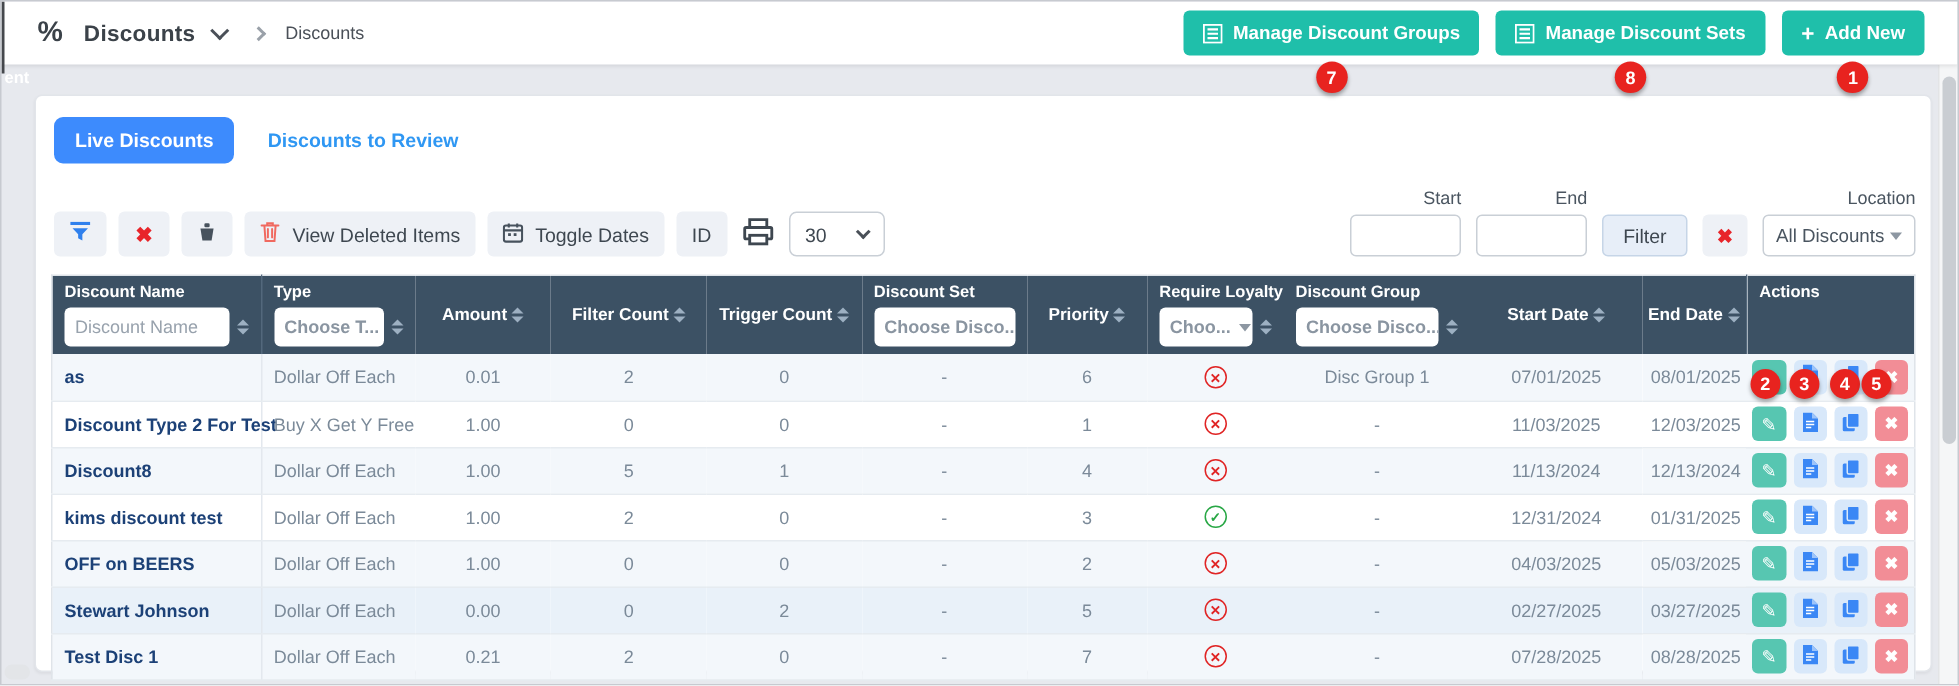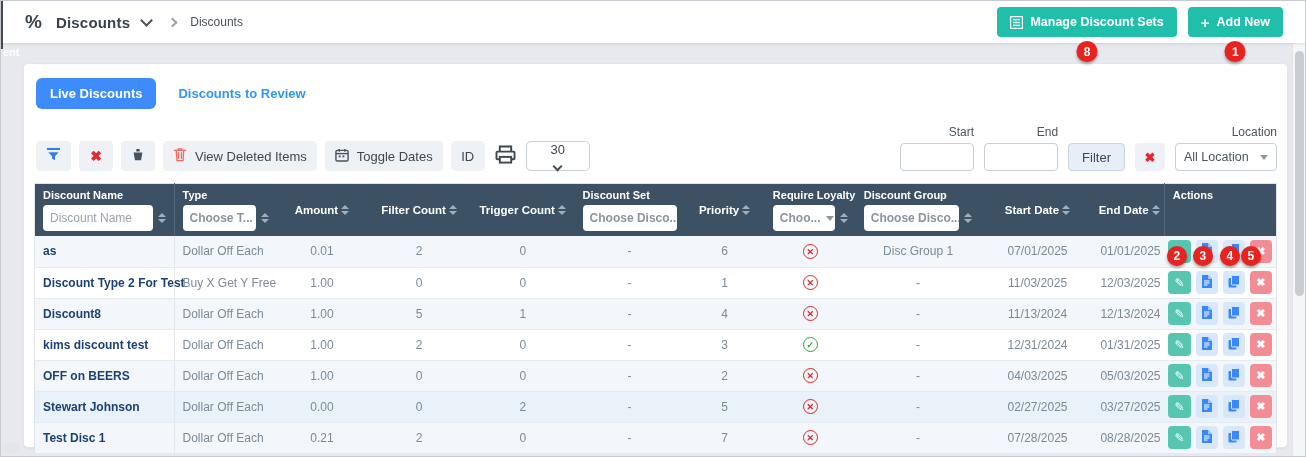--- a/index.html
+++ b/index.html
@@ -42,21 +42,21 @@
   .tab-link { color:#2f97f3; font-size:13px; font-weight:bold; text-decoration:none; cursor:pointer; }
 
   .controls { display:flex; justify-content:space-between; align-items:flex-end; margin-top:16px; }
   .tools { display:flex; align-items:center; gap:8px; margin-left:2px; }
   .gbtn { height:30px; min-width:34px; background:#eef1f6; border:none; border-radius:4px; display:flex;
           align-items:center; justify-content:center; gap:8px; padding:0 10px; font-family:inherit;
           font-size:13px; color:#3e4750; cursor:pointer; }
   .gbtn .x-red { color:#e8252a; font-size:14px; font-weight:bold; }
   .bare-btn { background:none; border:none; cursor:pointer; display:flex; align-items:center; padding:0 2px; }
   .psize { height:30px; width:64px; border:1px solid #c9cfd6; border-radius:5px; background:#fff; display:flex;
-           align-items:center; justify-content:space-between; padding:0 10px; font-size:13px; color:#3e4750; cursor:pointer;flex-direction:column; }
+           align-items:center; justify-content:space-between; padding:0 10px; font-size:13px; color:#3e4750; cursor:pointer; }
   .chev-sm { width:7px; height:7px; border-right:2px solid #4a5058; border-bottom:2px solid #4a5058; transform:rotate(45deg); margin-top:-3px; }
 
   .filters { display:flex; align-items:flex-end; gap:10px; }
   .fcol { display:flex; flex-direction:column; align-items:flex-end; gap:4px; }
   .flabel { font-size:12px; color:#4a5560; }
   .date-input { width:74px; height:28px; border:1px solid #c9cfd6; border-radius:4px; font-family:inherit; font-size:12px; padding:0 6px; }
   .filter-btn { height:28px; background:#e7eef8; border:1px solid #c6d5e7; border-radius:4px; font-family:inherit;
                 font-size:13px; color:#3e4750; padding:0 13px; cursor:pointer; }
   .clear-btn { height:28px; width:30px; background:#eef1f6; border:none; border-radius:4px; color:#e8252a;
                font-size:13px; font-weight:bold; cursor:pointer; }
@@ -134,20 +134,34 @@
       <div class="tb-wrap">
         <button class="tbtn teal">
           <span class="list-ic">
               <svg width="13" height="13" viewBox="0 0 13 13">
                 <rect x="0.5" y="0.5" width="12" height="12" fill="none" stroke="#fff" stroke-width="1.4"></rect>
                 <line x1="3" y1="3.6" x2="10" y2="3.6" stroke="#fff" stroke-width="1.4"></line>
                 <line x1="3" y1="6.5" x2="10" y2="6.5" stroke="#fff" stroke-width="1.4"></line>
                 <line x1="3" y1="9.4" x2="10" y2="9.4" stroke="#fff" stroke-width="1.4"></line>
               </svg>
             </span>
+          <span>Manage Discount Groups</span>
+        </button>
+        <span class="badge">7</span>
+      </div>
+      <div class="tb-wrap">
+        <button class="tbtn teal">
+          <span class="list-ic">
+              <svg width="13" height="13" viewBox="0 0 13 13">
+                <rect x="0.5" y="0.5" width="12" height="12" fill="none" stroke="#fff" stroke-width="1.4"></rect>
+                <line x1="3" y1="3.6" x2="10" y2="3.6" stroke="#fff" stroke-width="1.4"></line>
+                <line x1="3" y1="6.5" x2="10" y2="6.5" stroke="#fff" stroke-width="1.4"></line>
+                <line x1="3" y1="9.4" x2="10" y2="9.4" stroke="#fff" stroke-width="1.4"></line>
+              </svg>
+            </span>
           <span>Manage Discount Sets</span>
         </button>
         <span class="badge">8</span>
       </div>
       <div class="tb-wrap">
         <button class="tbtn teal">
           <span class="plus-glyph">+</span>
           <span>Add New</span>
         </button>
         <span class="badge">1</span>
@@ -221,21 +235,21 @@
         </div>
         <div class="fcol">
           <span class="flabel">End</span>
           <input class="date-input" value="" style="">
         </div>
         <button class="filter-btn">Filter</button>
         <button class="clear-btn">✖</button>
         <div class="fcol">
           <span class="flabel">Location</span>
           <div class="loc-select">
-            <span>All Location</span>
+            <span>All Discounts</span>
             <span class="tri-down"></span>
           </div>
         </div>
       </div>
     </div>
 
     <div class="tablewrap">
       <table>
         <thead>
           <tr>
@@ -346,21 +360,21 @@
     <td class="c-name"><span>as</span></td>
     <td class="c-type">Dollar Off Each</td>
     <td class="center">0.01</td>
     <td class="center">2</td>
     <td class="center">0</td>
     <td class="center">-</td>
     <td class="center">6</td>
     <td class="center"><span class="loy deny">✕</span></td>
     <td class="center">Disc Group 1</td>
     <td class="center">07/01/2025</td>
-    <td class="c-end">01/01/2025</td>
+    <td class="c-end">08/01/2025</td>
     <td class="c-actions">
       <span class="acts">
         <button class="abtn edit">
                     <span>✎</span>
                   </button>
         <button class="abtn doc">
                     <span><svg width="11" height="13" viewBox="0 0 11 13">
                         <path d="M1 0h6l4 4v9H1z" fill="#3a87f5"></path>
                         <path d="M7 0l4 4H7z" fill="#9cc4fa"></path>
                         <line x1="3" y1="6" x2="8.5" y2="6" stroke="#fff" stroke-width="1"></line>

